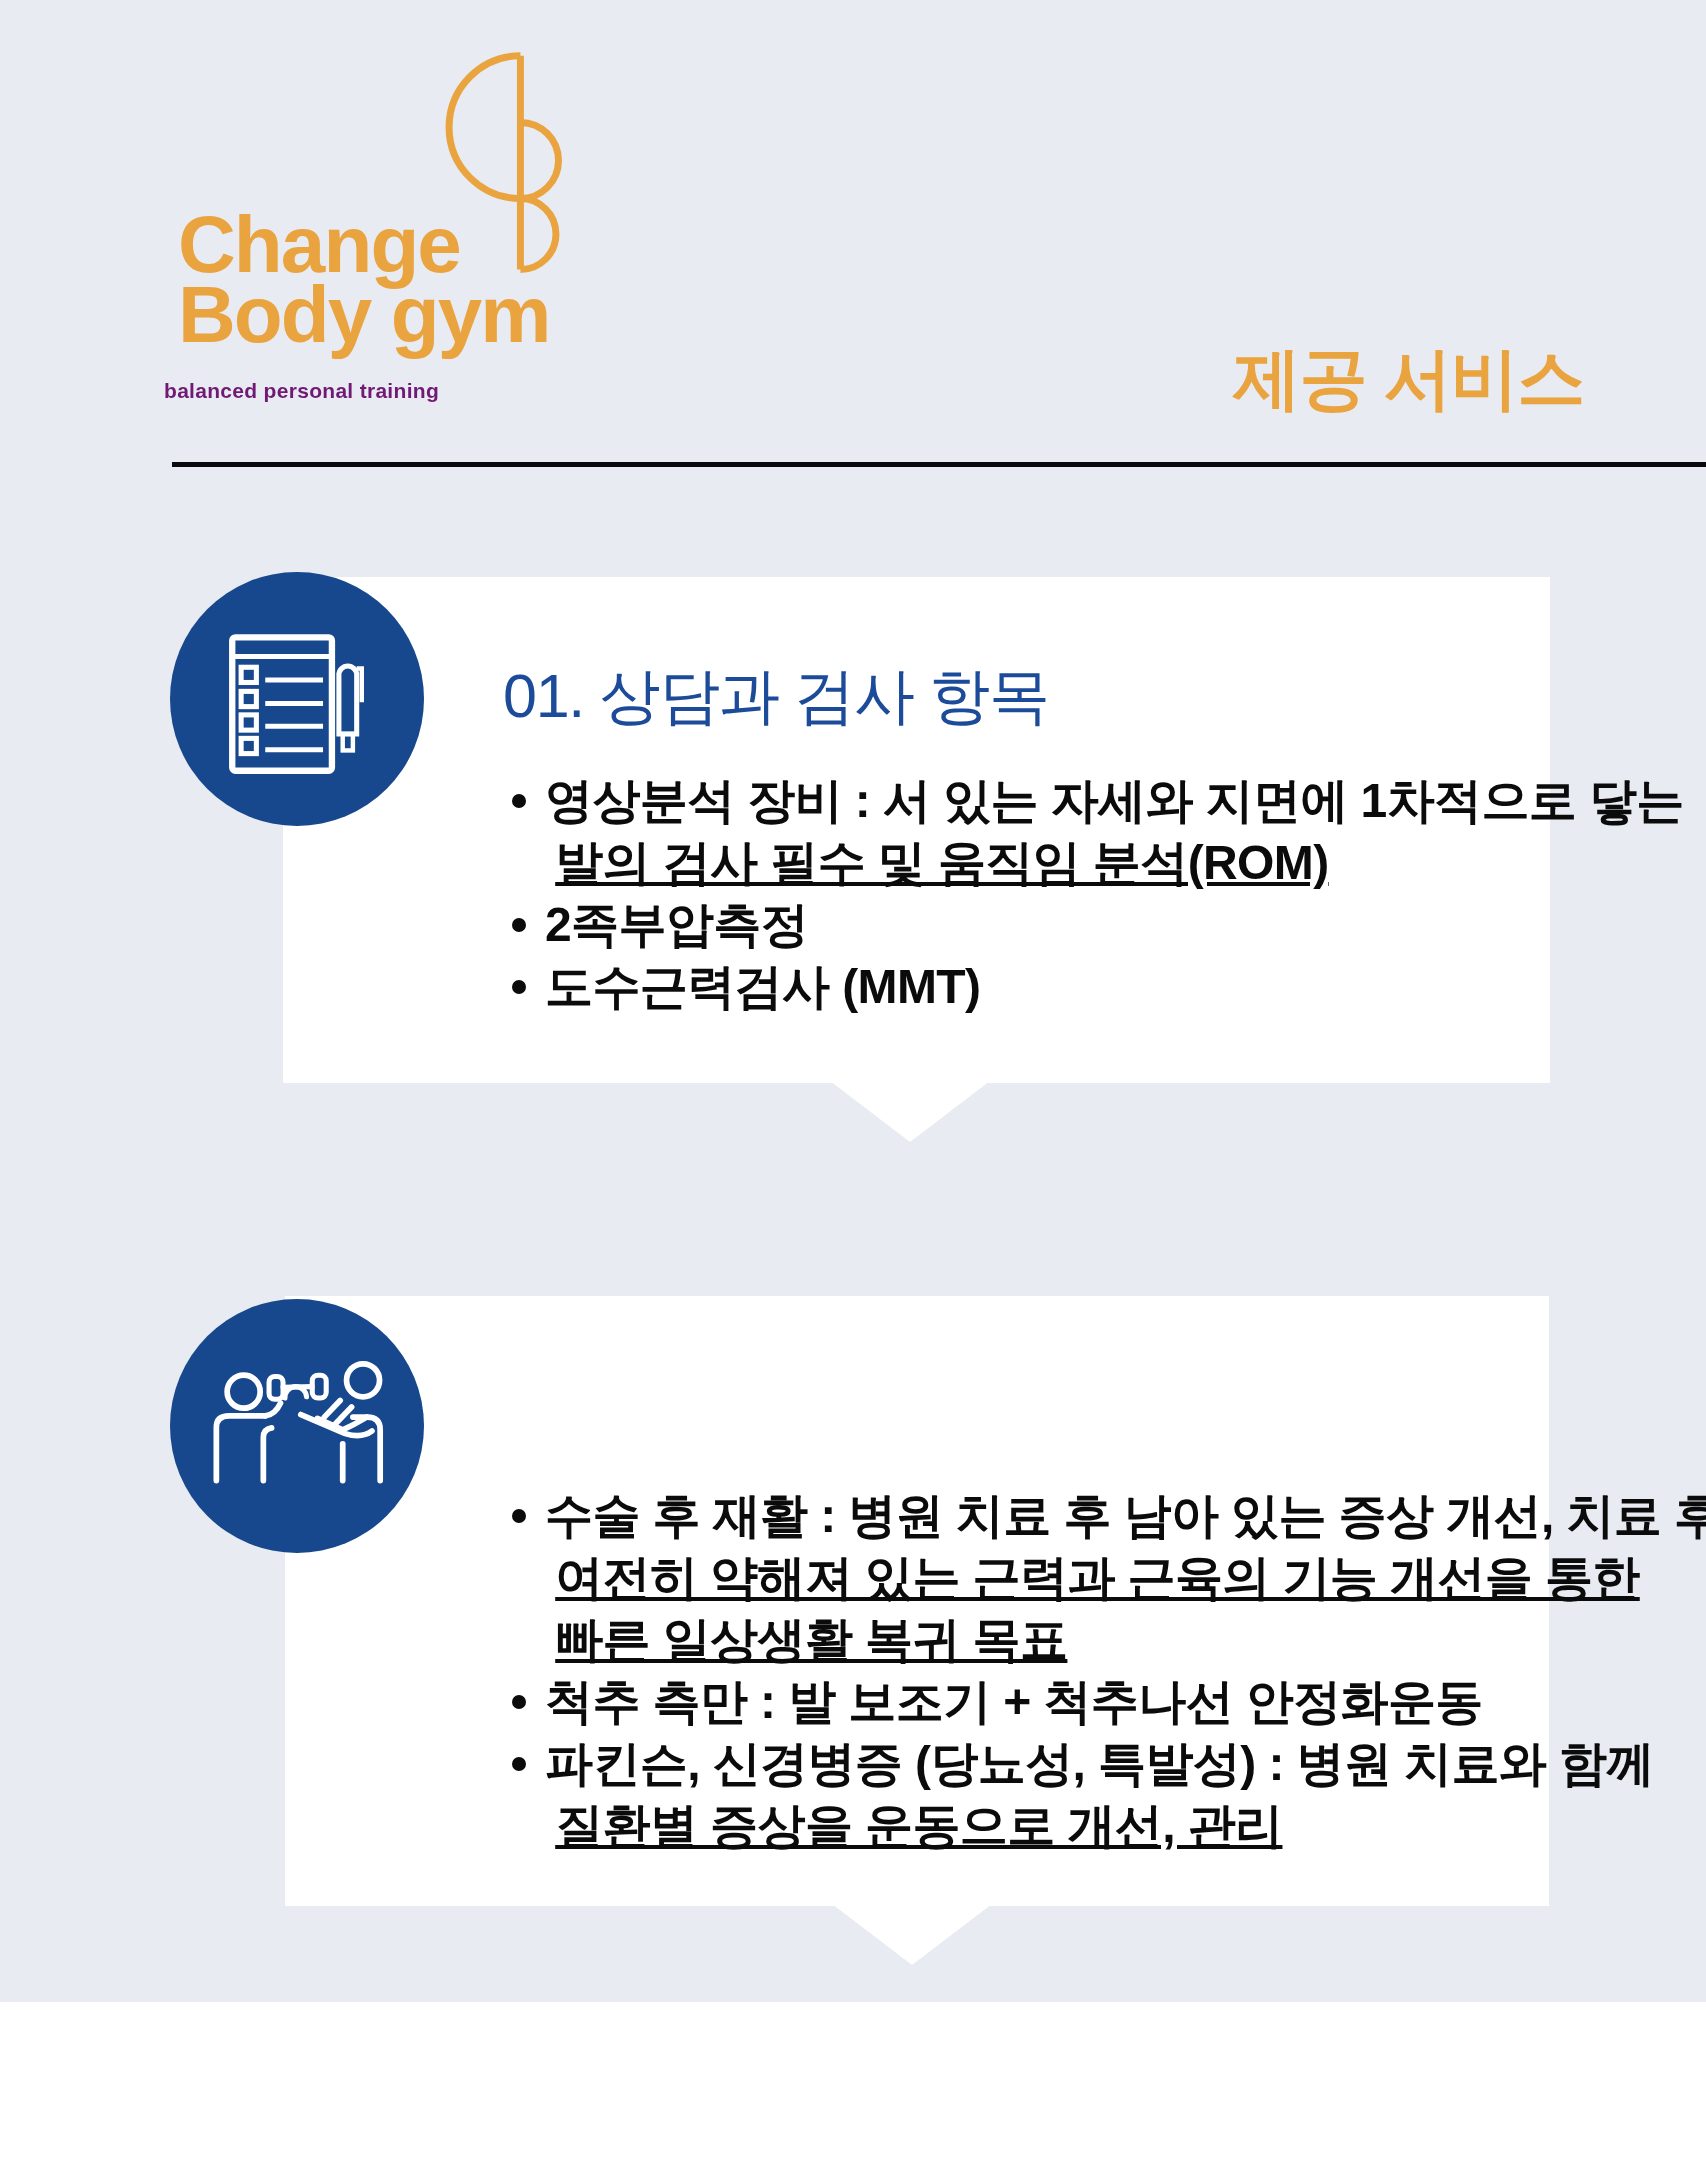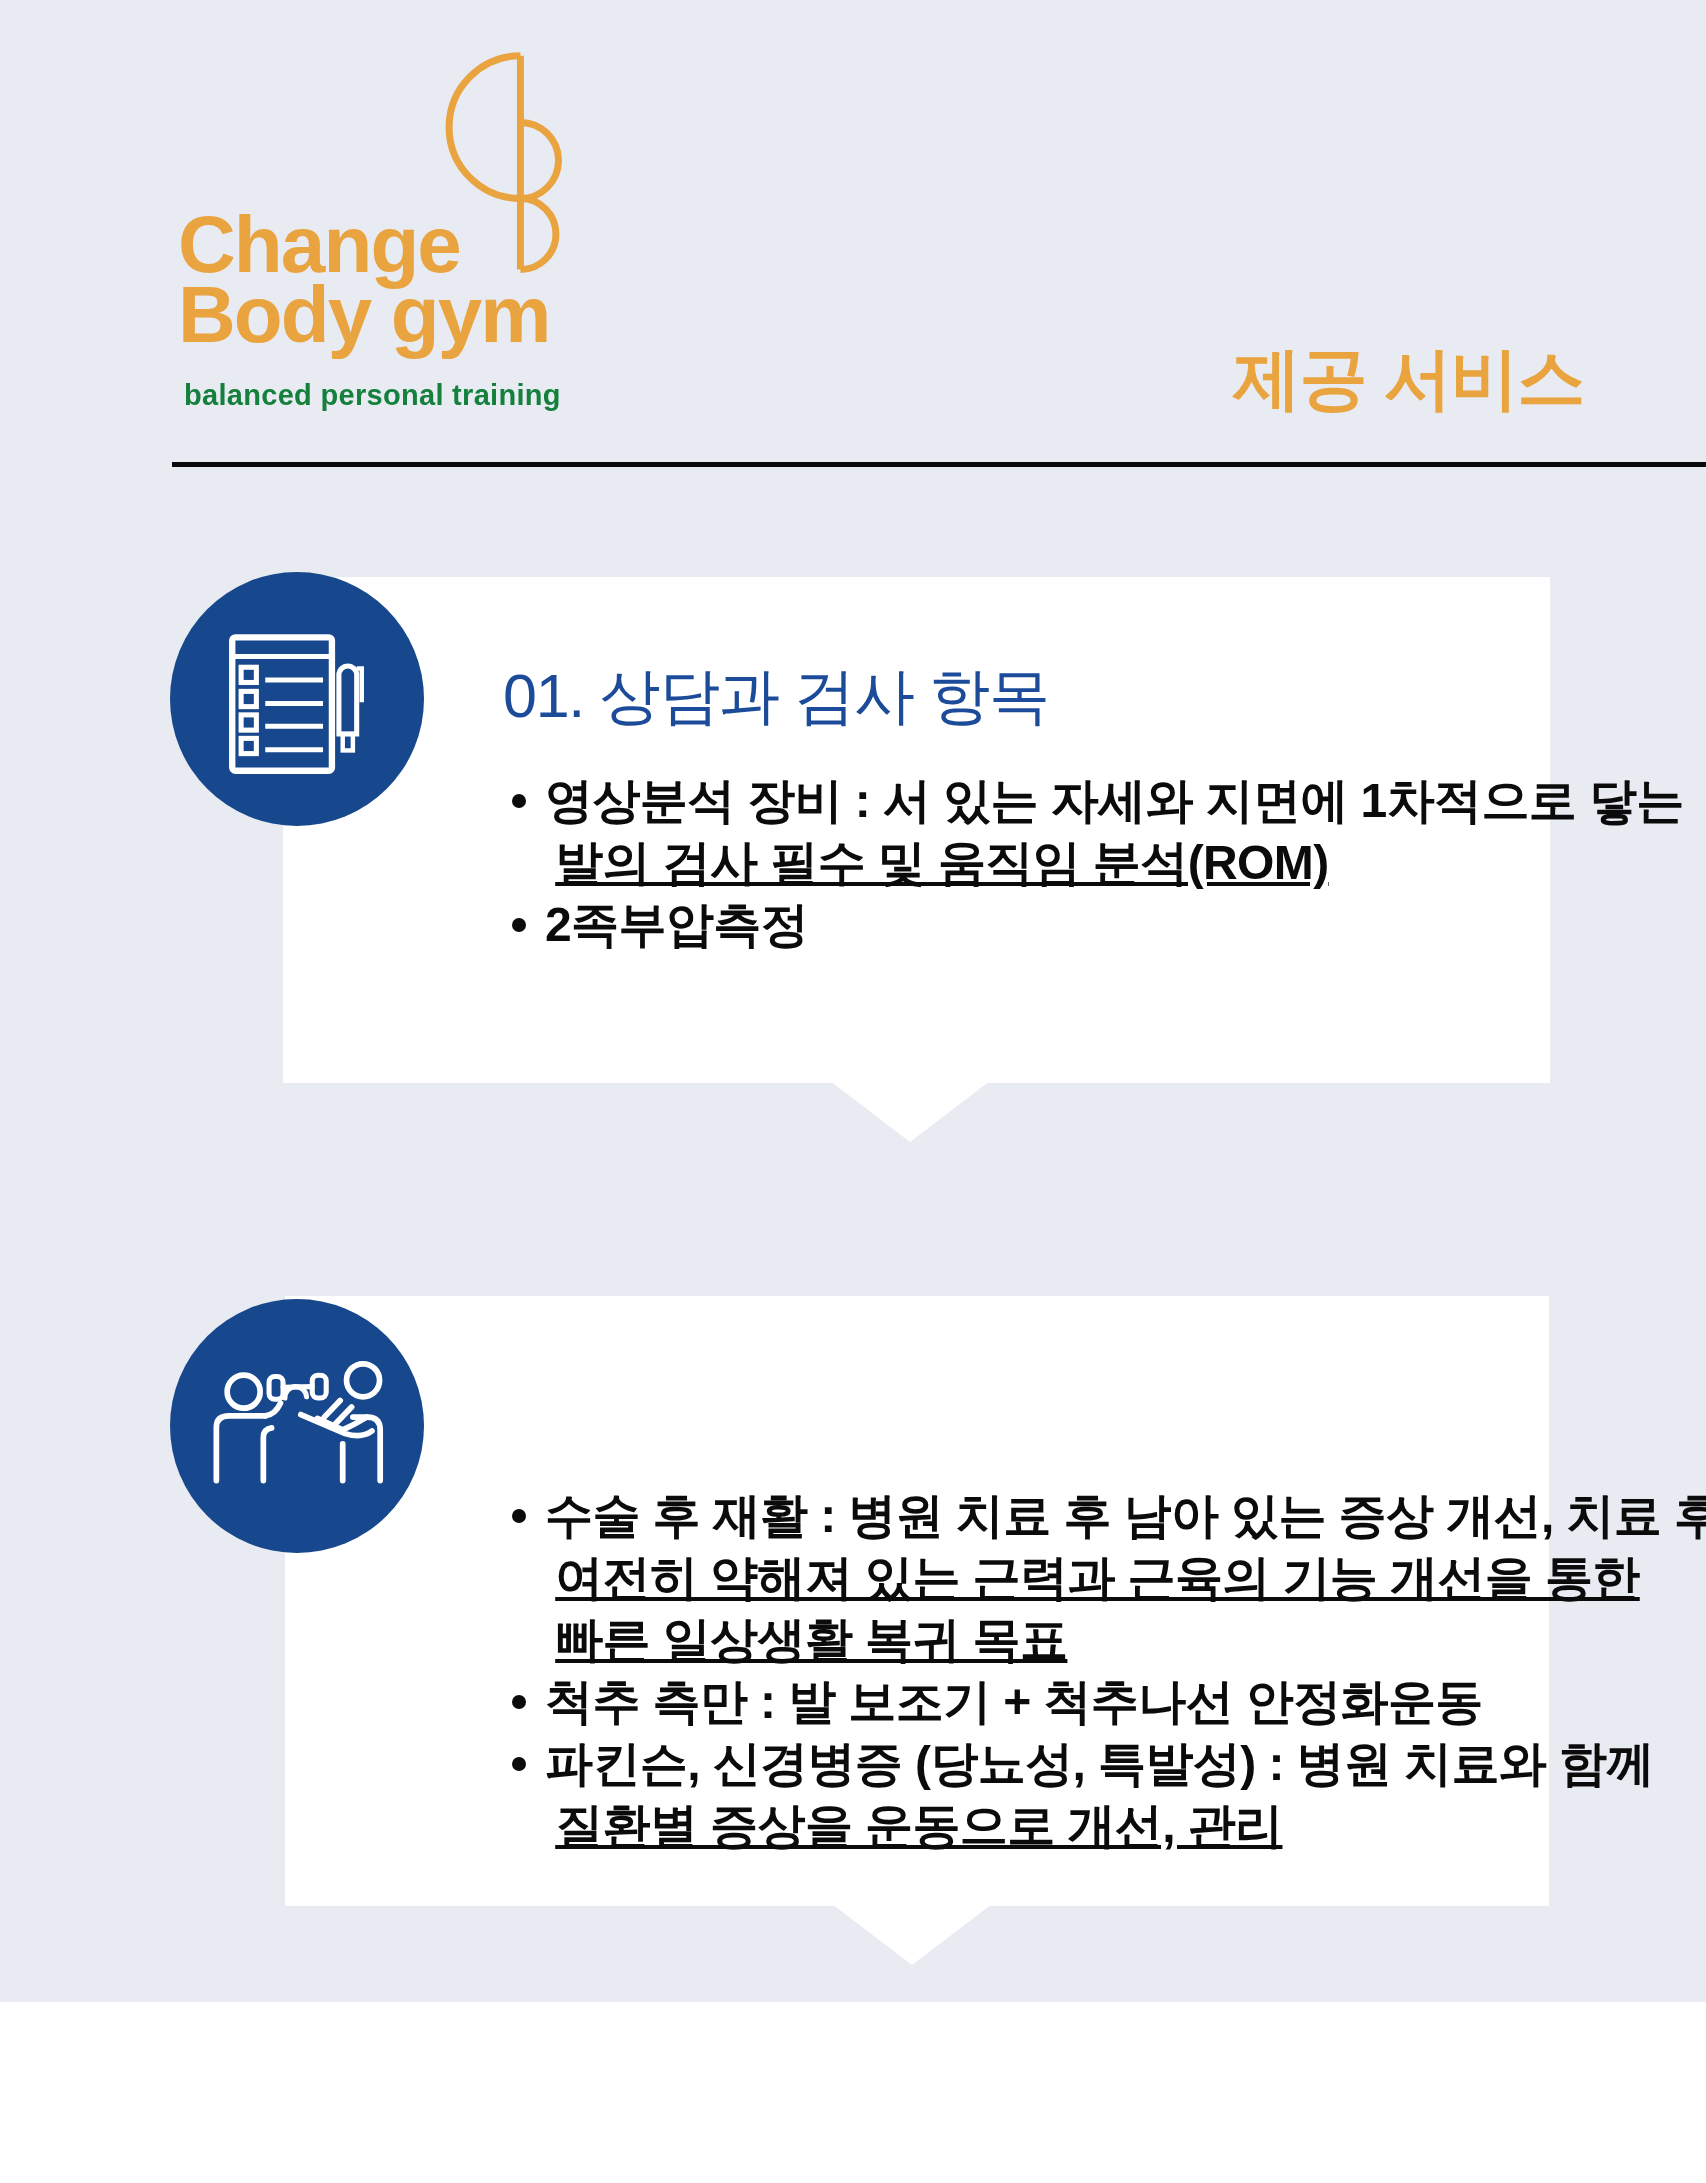--- a/index.html
+++ b/index.html
@@ -14,22 +14,22 @@
   
   .logo-mark{position:absolute;left:441px;top:52px;width:124px;height:222px;}
   .logo-line{
     position:absolute;left:178px;
     color:#e9a440;font-weight:800;font-size:80px;line-height:1;
     letter-spacing:-1.9px;white-space:nowrap;
   }
   .logo-line.l1{top:205px;}
   .logo-line.l2{top:275px;}
   .logo-tagline{
-    position:absolute;left:184px;top:379px;
-    color:#15803d;font-weight:700;font-size:29px;letter-spacing:0.3px;
+    position:absolute;left:164px;top:379px;
+    color:#701a75;font-weight:700;font-size:21px;letter-spacing:0.3px;
     white-space:nowrap;
   }
   
   .page-title{
     position:absolute;right:123px;top:343px;
     color:#e9a440;font-weight:900;font-size:68px;line-height:1.05;
     letter-spacing:-1.3px;white-space:nowrap;
   }
   .divider{
     position:absolute;left:172px;top:462px;width:1535px;height:5.1px;
@@ -125,20 +125,24 @@
       <span>영상분석 장비 : 서 있는 자세와 지면에 1차적으로 닿는</span>
     </div>
     <div class="row cont">
       <span class="dot"></span>
       <span>발의 검사 필수 및 움직임 분석(ROM)</span>
     </div>
     <div class="row">
       <span class="dot"></span>
       <span>2족부압측정</span>
     </div>
+    <div class="row">
+      <span class="dot"></span>
+      <span>도수근력검사 (MMT)</span>
+    </div>
   </div>
 
   <div class="card c2"></div>
   <div class="card-tail t2"></div>
 
   <div class="icon-circle ic2"></div>
   <svg class="icon-svg is2" viewBox="0 0 400 400" fill="none" stroke="#ffffff" stroke-linecap="round" stroke-linejoin="round">
     <circle cx="116" cy="146" r="26" stroke-width="9"></circle>
     <circle cx="304" cy="128" r="26" stroke-width="9"></circle>
     <rect x="156" y="122" width="22" height="36" rx="9" stroke-width="8"></rect>

